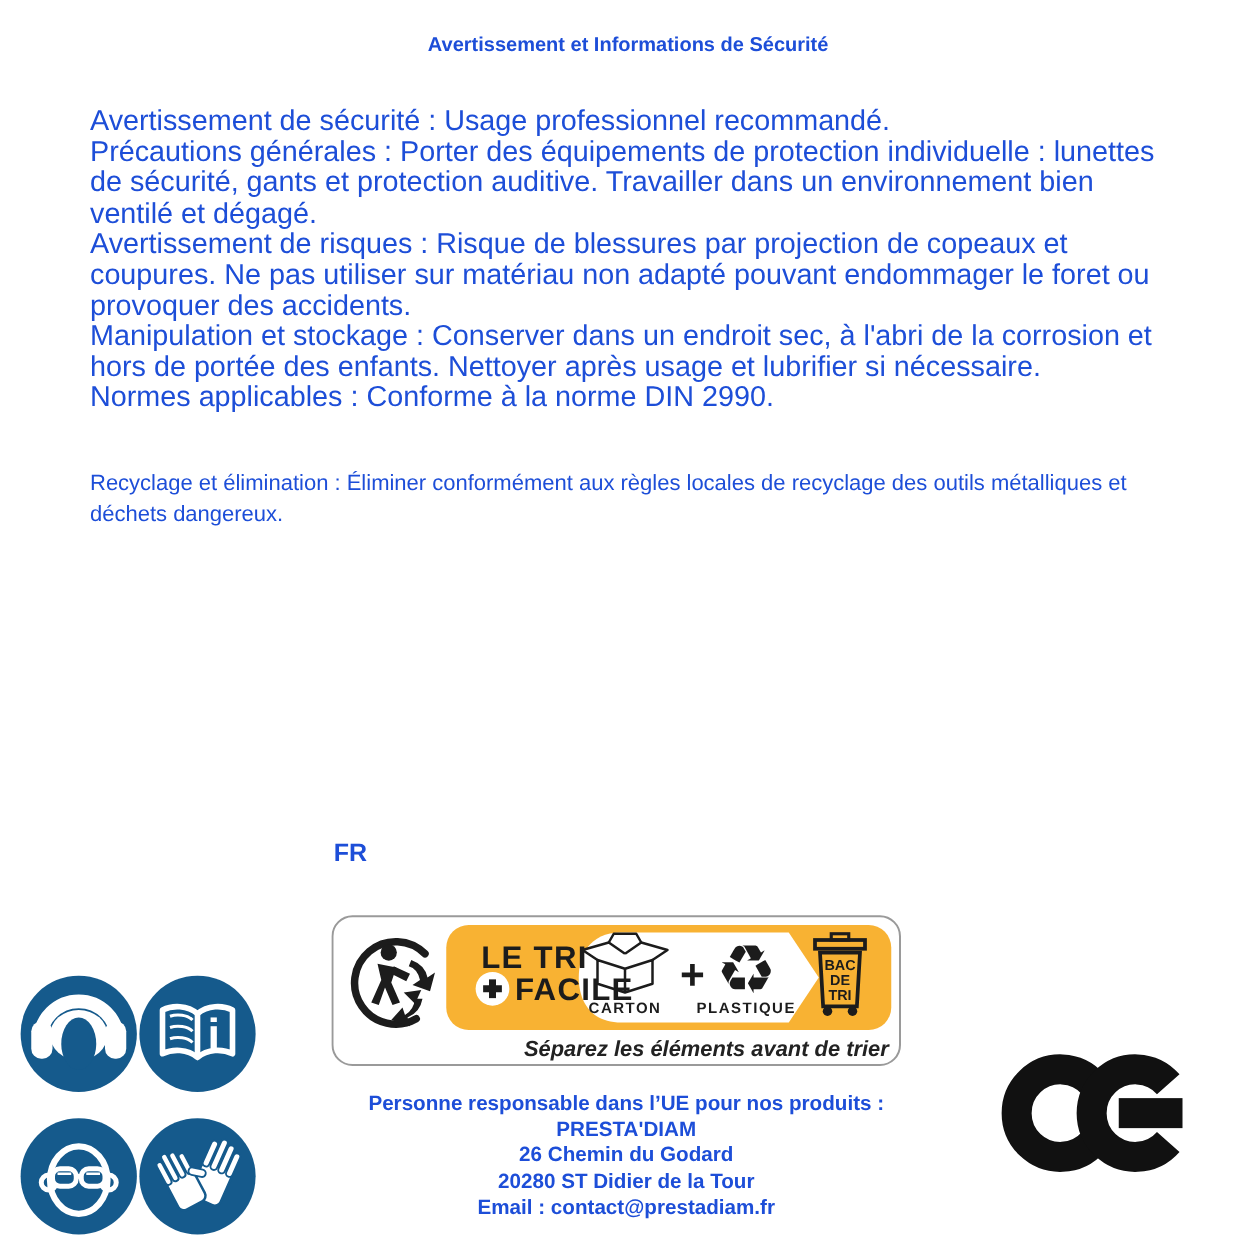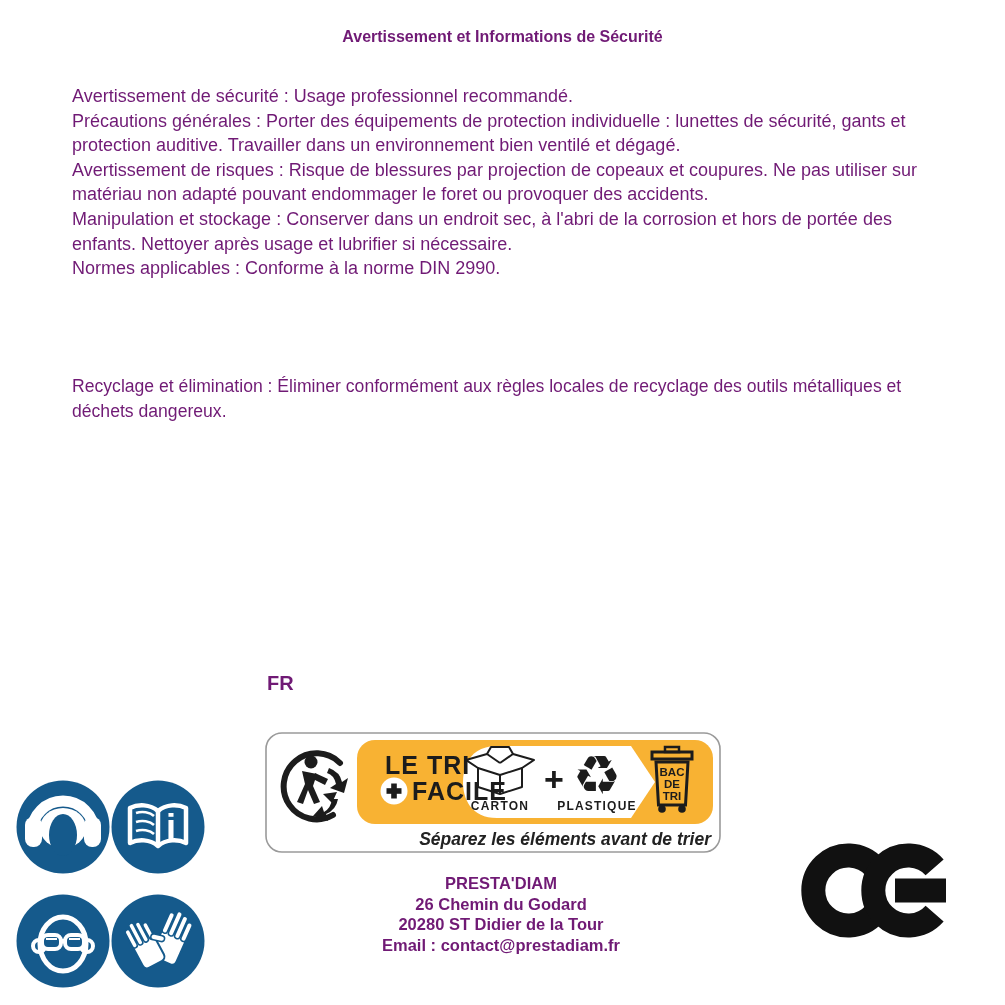--- a/index.html
+++ b/index.html
@@ -1,21 +1,21 @@
 <!DOCTYPE html>
 <html><head>
 <meta charset="utf-8">
 <style>
   html,body{margin:0;padding:0;background:#fff;}
   .page{position:relative;width:1005px;height:1005px;background:#ffffff;overflow:hidden;
-        font-family:"Liberation Sans",sans-serif;color:#701a75;}
+        font-family:"Liberation Sans",sans-serif;color:#1d4ed8;}
   .title{position:absolute;top:28px;left:0;width:1005px;text-align:center;
          font-size:16px;font-weight:bold;margin:0;}
   .body-block{position:absolute;left:72px;top:84px;width:866px;
-              font-size:18px;line-height:24.6px;}
+              font-size:23px;line-height:24.6px;}
   .body-block p{margin:0;}
   .recycle-block{position:absolute;left:72px;top:374px;width:866px;
                  font-size:17.6px;line-height:24.6px;}
   .icons-grid{position:absolute;left:16px;top:780px;width:190px;height:210px;}
   .icon{position:absolute;width:94px;height:94px;}
   .icon.i1{left:0;top:0;} .icon.i2{left:95px;top:0;}
   .icon.i3{left:0;top:114px;} .icon.i4{left:95px;top:114px;}
   .fr-label{position:absolute;left:267px;top:672px;font-size:20px;font-weight:bold;}
   .tri-banner{position:absolute;left:265px;top:732px;}
   .contact{position:absolute;left:240px;top:873px;width:522px;text-align:center;
@@ -134,20 +134,21 @@
       <circle cx="33" cy="62" r="3.8" fill="#1c1c1c"></circle>
       <text x="23" y="29" font-size="11.5" font-weight="bold" fill="#1c1c1c" text-anchor="middle">BAC</text>
       <text x="23" y="41" font-size="11.5" font-weight="bold" fill="#1c1c1c" text-anchor="middle">DE</text>
       <text x="23" y="53" font-size="11.5" font-weight="bold" fill="#1c1c1c" text-anchor="middle">TRI</text>
     </g>
 
     <text x="446" y="113" font-size="17.5" font-style="italic" font-weight="600" fill="#222" text-anchor="end">Séparez les éléments avant de trier</text>
   </svg>
 
   <div class="contact">
+      <div>Personne responsable dans l’UE pour nos produits :</div>
       <div>PRESTA'DIAM</div>
       <div>26 Chemin du Godard</div>
       <div>20280 ST Didier de la Tour</div>
       <div>Email : contact@prestadiam.fr</div>
     </div>
 
   <svg class="ce" width="150" height="97" viewBox="0 0 150 97">
     <path d="M75.6 25.4 A35 35 0 1 0 75.6 71.6" fill="none" stroke="#111" stroke-width="24"></path>
     <path d="M135.6 25.4 A35 35 0 1 0 135.6 71.6" fill="none" stroke="#111" stroke-width="24"></path>
     <rect x="96" y="36.5" width="51" height="24" fill="#111"></rect>

